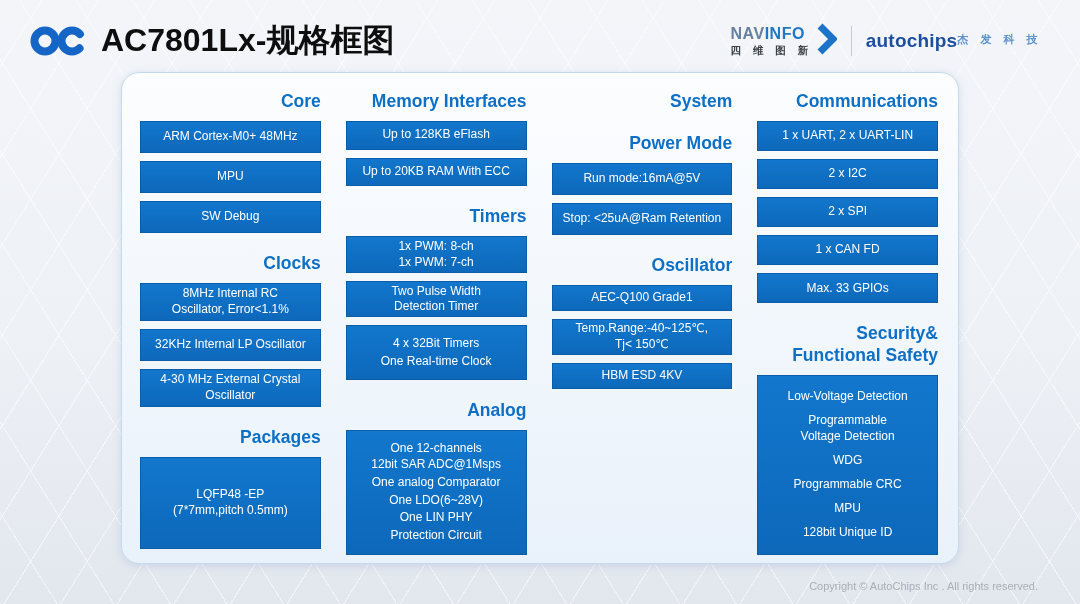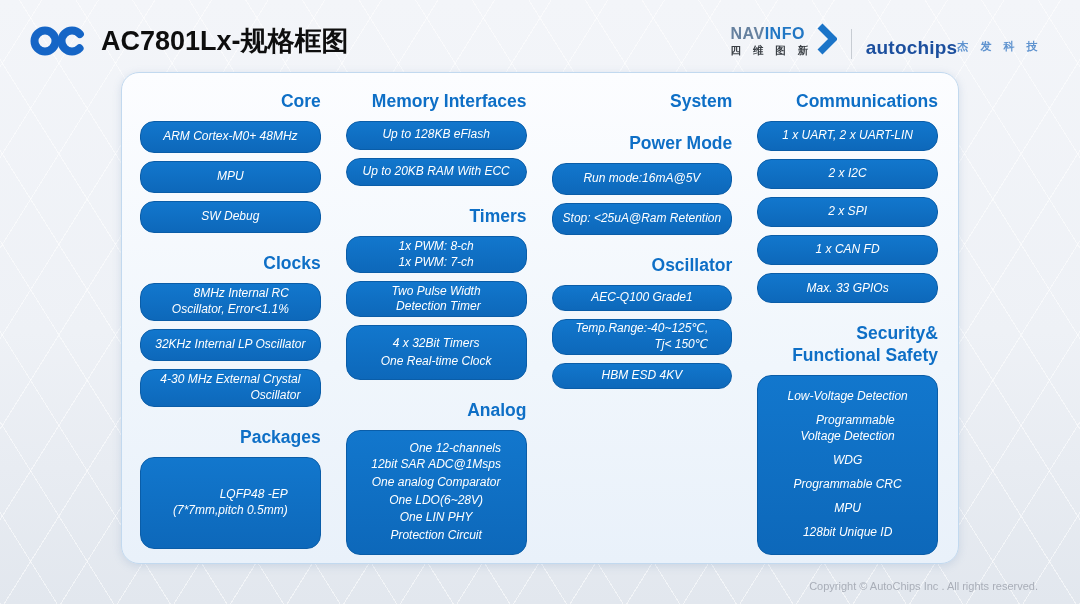--- a/index.html
+++ b/index.html
@@ -7,22 +7,22 @@
     width:1080px;height:604px;position:relative;overflow:hidden;
     font-family:"Liberation Sans","DejaVu Sans",sans-serif;
     background:
       repeating-linear-gradient(58deg, rgba(255,255,255,.55) 0 1px, rgba(255,255,255,0) 1px 48px),
       repeating-linear-gradient(-58deg, rgba(255,255,255,.55) 0 1px, rgba(255,255,255,0) 1px 48px),
       linear-gradient(180deg,#f3f5f9 0%,#eef1f6 55%,#e2e7ee 100%);
   }
   
   .header{position:absolute;top:0;left:0;right:0;height:72px;display:flex;align-items:center;padding:10px 38px 0 30px;box-sizing:border-box;}
   .logo-mark{display:flex;align-items:center;margin-right:13px;}
-  .page-title{font-size:27px;font-weight:bold;color:#0e0e0e;letter-spacing:0;}
-  .brand-group{margin-left:auto;display:flex;align-items:flex-end;gap:14px;}
+  .page-title{font-size:32px;font-weight:bold;color:#0e0e0e;letter-spacing:0;}
+  .brand-group{margin-left:auto;display:flex;align-items:center;gap:14px;}
   .navinfo{display:flex;align-items:center;gap:4px;}
   .navinfo-text{display:flex;flex-direction:column;line-height:1.05;}
   .navinfo-word{font-size:16px;font-weight:bold;letter-spacing:.5px;}
   .navinfo-word .nav{color:#66819f;}
   .navinfo-word .info{color:#2277c4;}
   .navinfo-sub{font-size:10.5px;color:#3b4046;letter-spacing:4.5px;font-weight:bold;margin-top:2px;}
   .brand-sep{width:1px;height:30px;background:#c7ccd3;}
   .autochips{display:flex;flex-direction:row;line-height:1.1;}
   .autochips-word{font-size:19px;font-weight:bold;color:#1c4f9e;letter-spacing:.2px;}
   .autochips-sub{font-size:11px;color:#5f93cf;letter-spacing:4.5px;font-weight:bold;margin-top:2px;}
@@ -32,24 +32,24 @@
     background:linear-gradient(180deg,#fcfdff 0%,#f0f6fc 60%,#e9f1fa 100%);
     border:1px solid #c2d9ef;border-radius:18px;
     box-shadow:0 2px 8px rgba(110,140,180,.22);
     display:flex;gap:25px;padding:10px 20px 0 18px;
   }
   .col{width:181px;display:flex;flex-direction:column;}
   .sec-title{color:#0e6fc6;font-size:17.5px;font-weight:bold;text-align:right;line-height:1.25;margin:12px 0 8px;white-space:pre-line;}
   .sec-title.first{margin-top:8px;}
   .box{
     background:linear-gradient(180deg,#1277cd 0%,#0d68ba 100%);
-    border:1px solid #0a5da8;border-radius:14px;box-sizing:border-box;
-    color:#fff;font-size:12px;text-align:right;line-height:1.3;
+    border:1px solid #0a5da8;border-radius:0;box-sizing:border-box;
+    color:#fff;font-size:12px;text-align:center;line-height:1.3;
     display:flex;flex-direction:column;justify-content:center;align-items:center;
-    margin-bottom:8px;padding:2px 4px;font-style:italic;
+    margin-bottom:8px;padding:2px 4px;
   }
   .box .bi{display:block;white-space:pre-line;}
   .box.spread{justify-content:space-around;padding:9px 4px;}
   .h30{height:26px}.h31{height:31px}.h32{height:32px}.h36{height:36px}.h38{height:38px}
   .h60{height:60px}.h92{height:92px}.h140{height:140px}.h152{height:152px}.h186{height:186px}
   
   .footer{position:absolute;right:42px;bottom:12px;font-size:11px;color:#a9aeb8;}
 </style>
 </head>
 <body>

